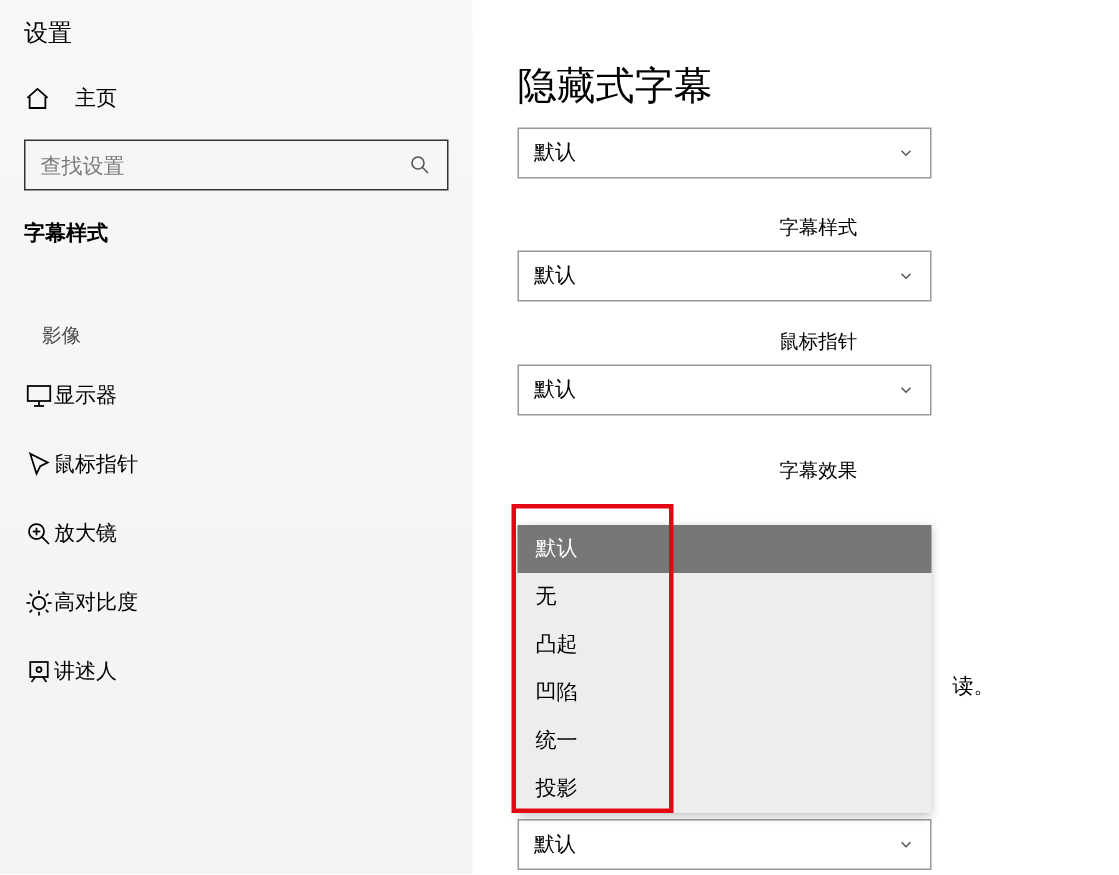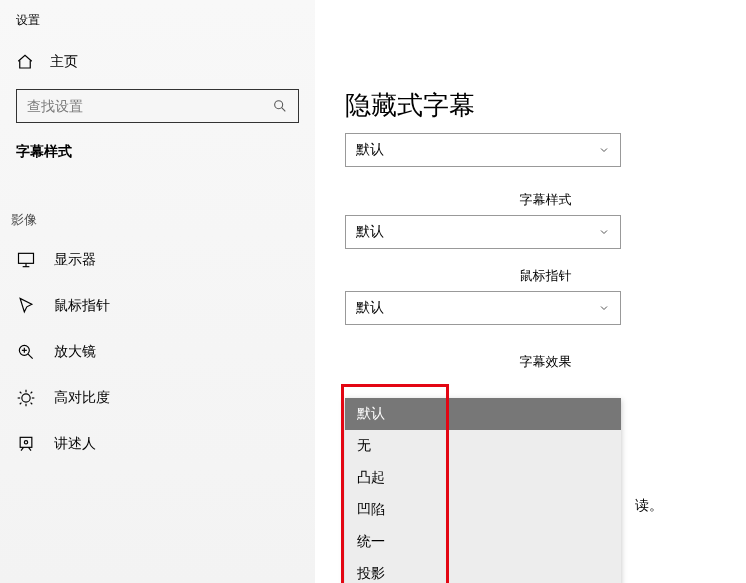--- a/index.html
+++ b/index.html
@@ -15,21 +15,21 @@
 }
 
 
 .sidebar {
   width: 315px;
   height: 100%;
   background: linear-gradient(180deg, #f8f8f8 0%, #f3f3f3 100%);
   padding: 12px 0 0 0;
 }
 .settings-label {
-  font-size: 12px;
+  font-size: 16px;
   padding: 0 0 18px 16px;
   color: #000;
 }
 .home-row {
   display: flex;
   align-items: center;
   gap: 16px;
   padding: 6px 16px 10px 16px;
   cursor: pointer;
 }
@@ -51,40 +51,38 @@
   font-size: 14px;
 }
 .search-box input::placeholder { color:#7a7a7a; }
 .search-icon { width:16px; height:16px; color:#555; }
 .section-title {
   font-weight: 700;
   padding: 20px 16px 8px 16px;
   font-size: 14px;
 }
 .group-title {
-  padding: 42px 16px 8px 11px;
+  padding: 42px 16px 8px 28px;
   font-size: 13px;
   color: #4a4a4a;
 }
 .nav-item {
   display: flex;
   align-items: center;
-  gap: 18px;
   height: 46px;
   padding: 0 16px;
   cursor: pointer;
 }
 .nav-item .icon { width:20px; height:20px; display:flex; align-items:center; justify-content:center; color:#000; }
 
 
 .content {
   flex: 1;
   padding: 40px 0 0 0;
   position: relative;
-  margin-top: 48px;
 }
 .page-title {
   font-size: 26px;
   font-weight: 400;
   padding: 0 0 10px 30px;
 }
 .field {
   padding: 18px 0 0 30px;
   text-align: center;
 }

